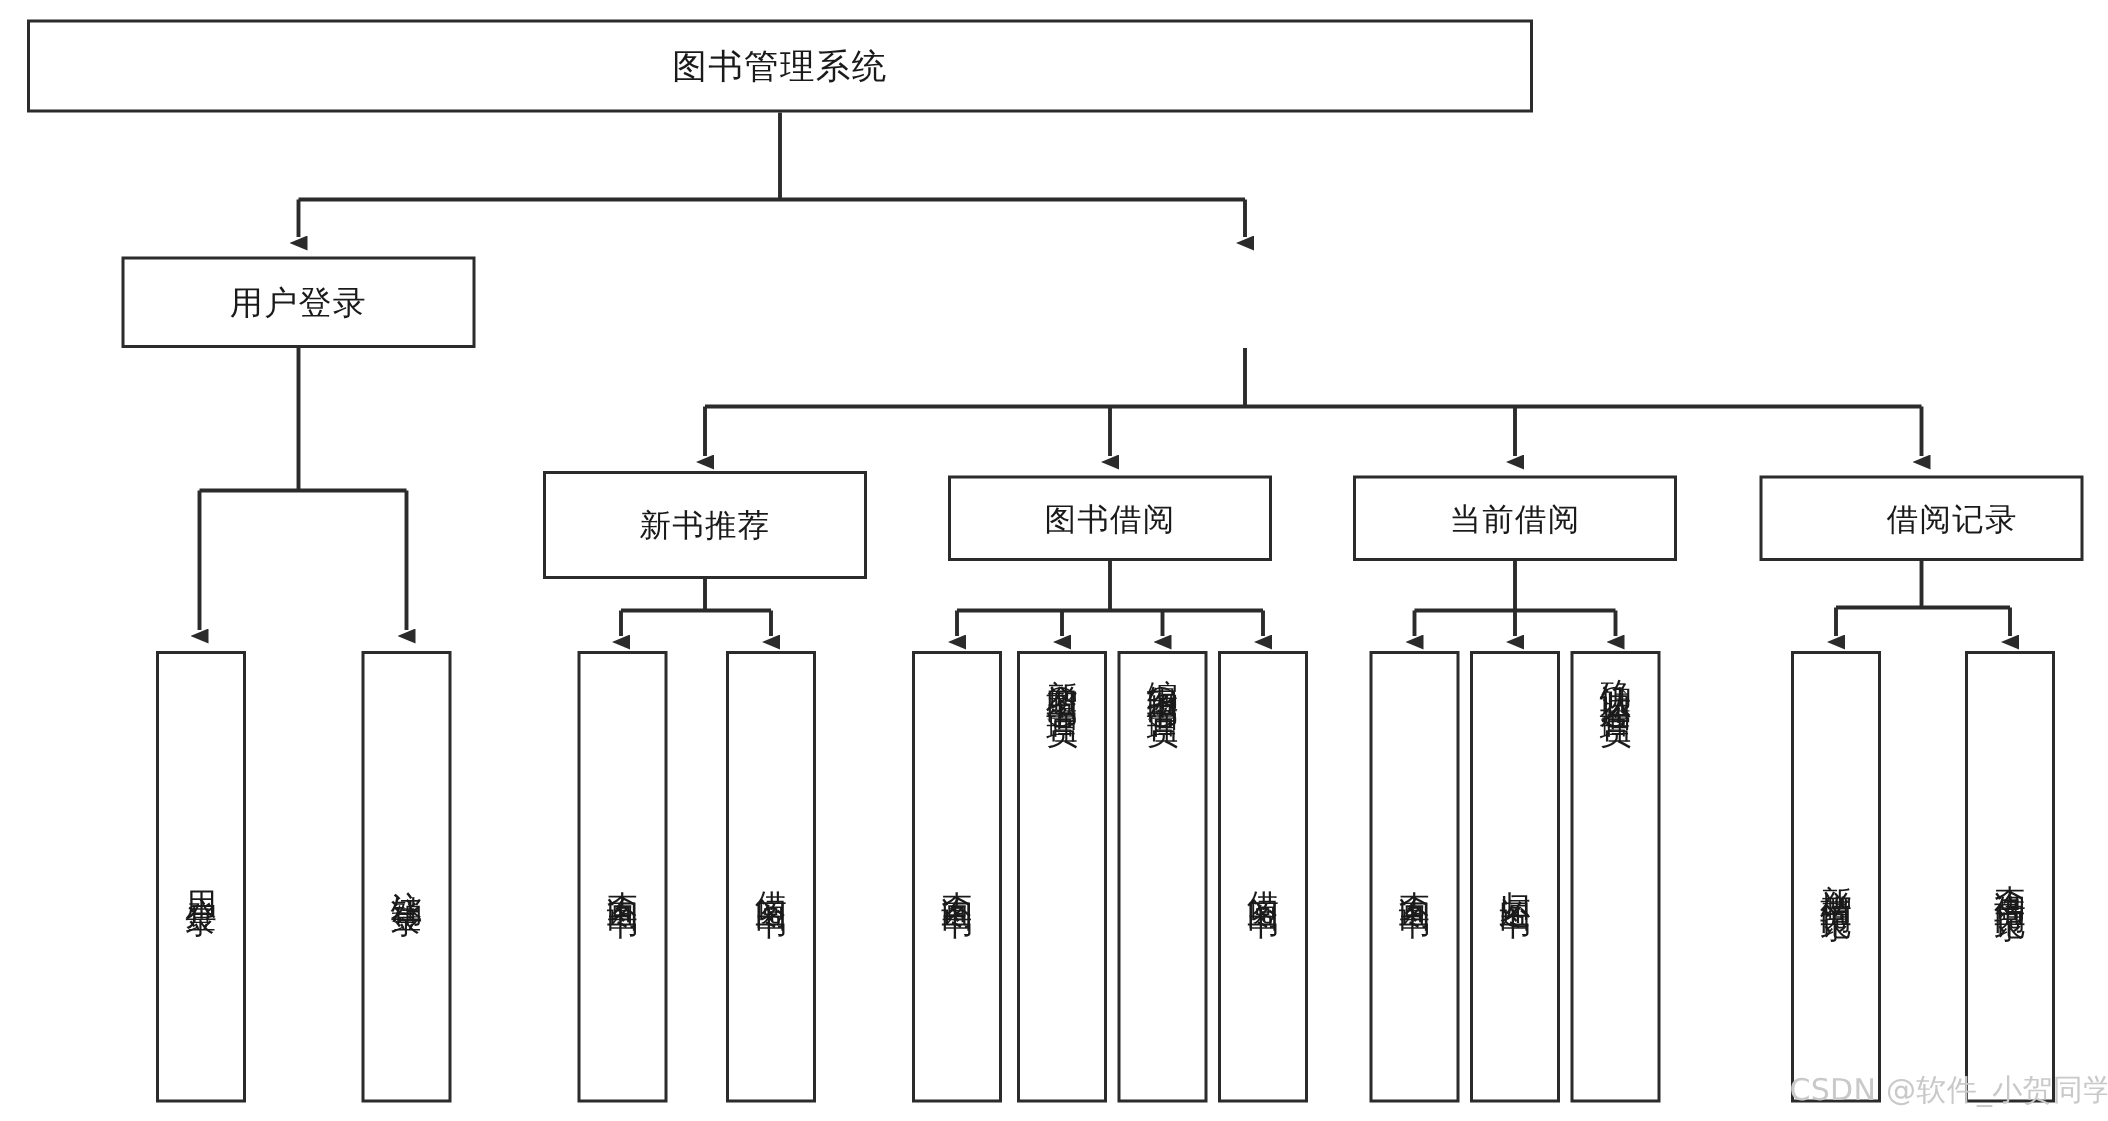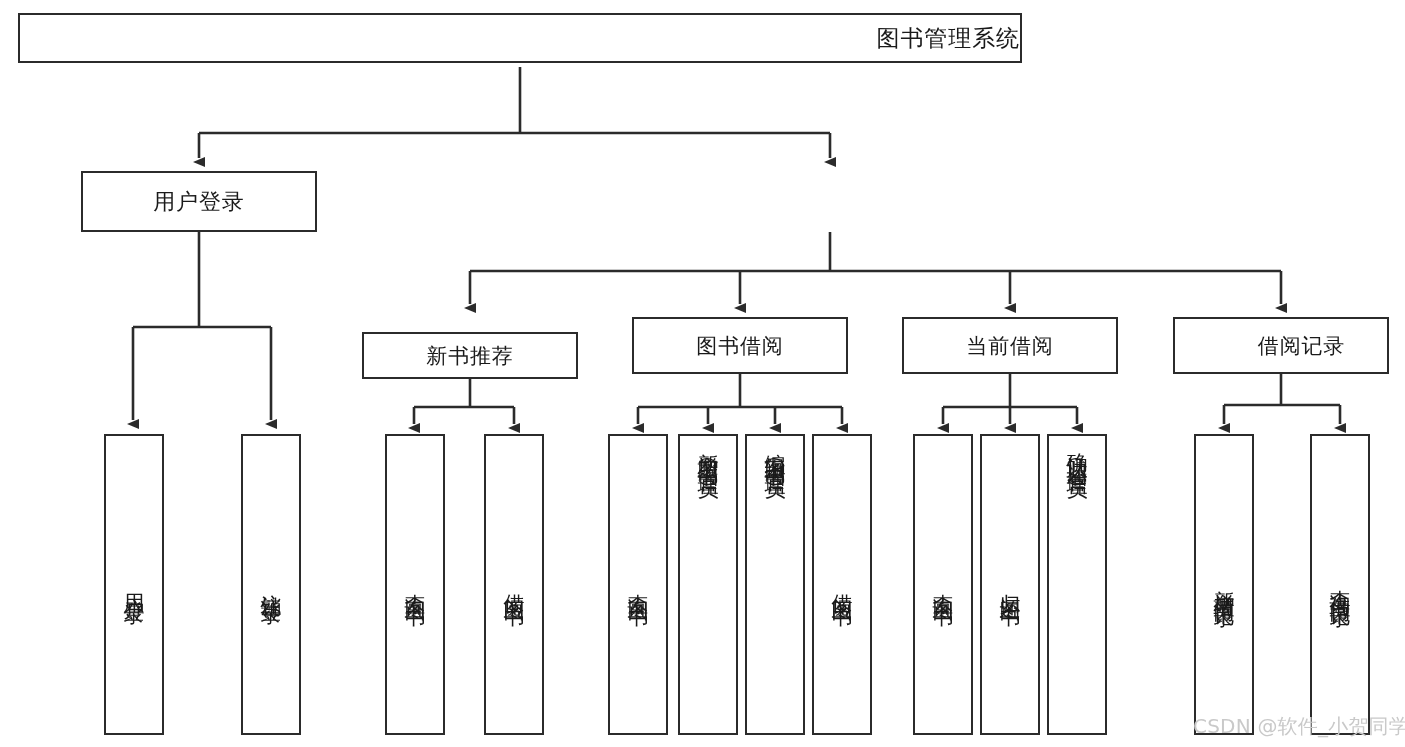--- a/index.html
+++ b/index.html
@@ -118,29 +118,29 @@
       <path d="M1010,407 L1010,424" marker-end="url(#arrow)"></path>
       <path d="M1077,407 L1077,424" marker-end="url(#arrow)"></path>
 
       <path d="M1281,374 L1281,405"></path>
       <path d="M1224,405 L1340,405"></path>
       <path d="M1224,405 L1224,424" marker-end="url(#arrow)"></path>
       <path d="M1340,405 L1340,424" marker-end="url(#arrow)"></path>
     </g>
   </svg>
 
-  <div class="node root" style="left:18px; top:13px; width:1004px; height:50px;justify-content:flex-end;">
+  <div class="node root" style="left:18px; top:13px; width:1004px; height:62px;">
     <span class="label">图书管理系统</span>
   </div>
 
   <div class="node lvl2" style="left:81px; top:171px; width:236px; height:61px;">
     <span class="label">用户登录</span>
   </div>
 
-  <div class="node lvl3" style="left:362px; top:332px; width:216px; height:47px;">
+  <div class="node lvl3" style="left:362px; top:314px; width:216px; height:72px;">
     <span class="label">新书推荐</span>
   </div>
   <div class="node lvl3" style="left:902px; top:317px; width:216px; height:57px;">
     <span class="label">当前借阅</span>
   </div>
   <div class="node lvl3" style="left:632px; top:317px; width:216px; height:57px;">
     <span class="label">图书借阅</span>
   </div>
   <div class="node lvl3" style="left:1173px; top:317px; width:216px; height:57px;padding-left:41px;">
     <span class="label">借阅记录</span>

